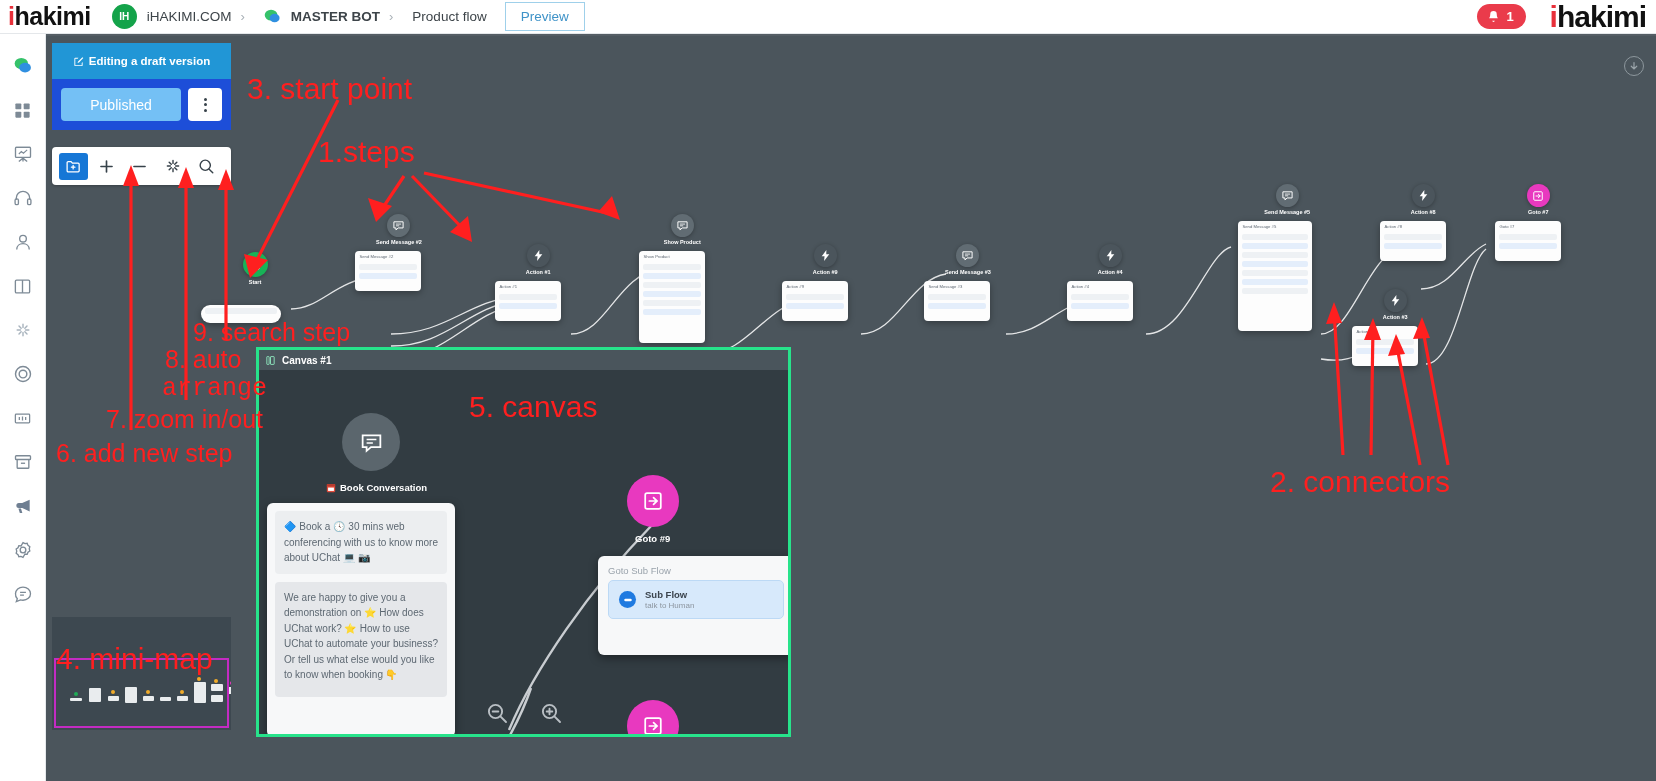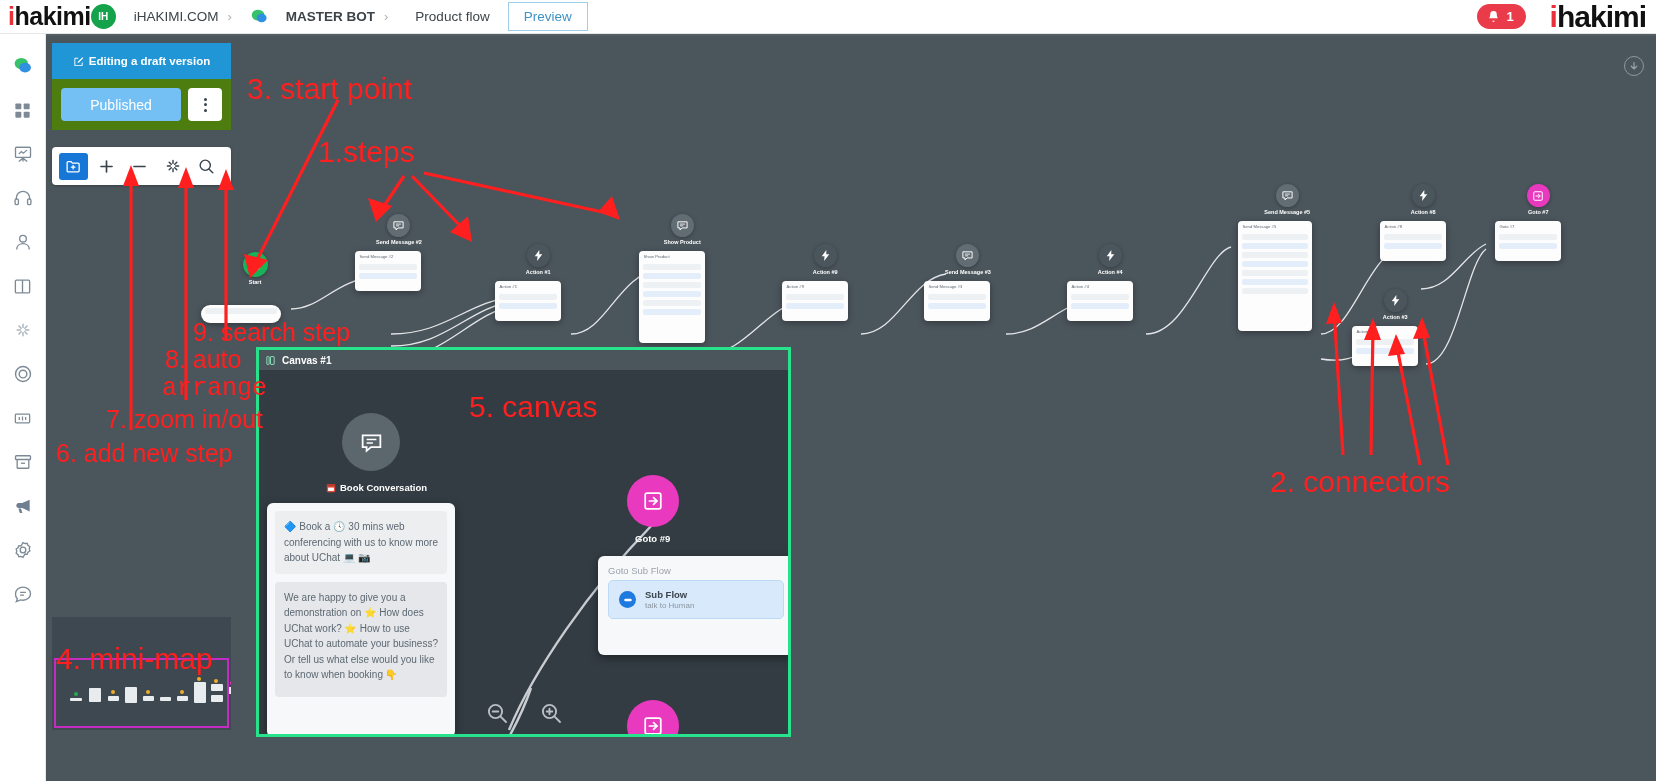--- a/index.html
+++ b/index.html
@@ -15,22 +15,23 @@
     position:absolute; left:0; top:0; width:1656px; height:34px;
     background:#ffffff; display:flex; align-items:center;
     border-bottom:1px solid #e4e7ea; z-index:40;
   }
   .brand-left{ display:flex; align-items:center; padding-left:8px; }
   .logo-word{ font-size:25px; font-weight:bold; letter-spacing:-.5px; color:#111; line-height:1; }
   .logo-word .dot{ color:#e8303a; }
   .avatar-circle{
     width:25px;height:25px;border-radius:50%;background:#14a34a;color:#fff;
     display:flex;align-items:center;justify-content:center;font-size:10px;font-weight:bold;
-  }
-  .crumb{ font-size:13.5px; color:#3d4449; margin-left:18px; white-space:nowrap;}
+    margin-left:21px;
+  }
+  .crumb{ font-size:13.5px; color:#3d4449; margin-left:10px; white-space:nowrap;}
   .crumb.b{ font-weight:bold; }
   .sep{ color:#a9b1b7; font-size:13px; margin:0 9px; }
   .crumb-chat-icon{ margin-left:10px; display:flex; align-items:center;}
   .preview-btn{
     margin-left:18px; border:1px solid #9fd0ea; color:#3f93c8; background:#fff;
     font-size:13.5px; border-radius:0; padding:6px 15px; cursor:pointer;
   }
   .topbar-right{ margin-left:auto; display:flex; align-items:center; padding-right:10px;}
   .bell-pill{
     background:#ea3b4b; color:#fff; border-radius:13px; height:25px;
@@ -57,21 +58,21 @@
 
   .dl-icon{ position:absolute; right:12px; top:22px; width:20px;height:20px;border-radius:50%;
      border:1.5px solid #8d979d; display:flex;align-items:center;justify-content:center; cursor:pointer;}
 
   
   #publish{ position:absolute; left:52px; top:43px; width:179px; z-index:25; }
   .draft-bar{
     background:#2196d6; color:#fff; font-size:11.5px; height:36px;
     display:flex; align-items:center; justify-content:center; gap:5px; font-weight:600;
   }
-  .pub-body{ background:#4d7c0f; padding:9px; display:flex; gap:7px; }
+  .pub-body{ background:#1d4ed8; padding:9px; display:flex; gap:7px; }
   .pub-btn{
     flex:1; background:#74c0f5; color:#fff; border:none; border-radius:4px;
     height:33px; font-size:14px; cursor:pointer; font-family:inherit;
   }
   .kebab{
     width:34px; height:33px; background:#fff; border-radius:4px;
     display:flex;align-items:center;justify-content:center;flex-direction:column;gap:2.5px;cursor:pointer;
   }
   .kebab i{ width:3px;height:3px;border-radius:50%;background:#37424a;display:block;}
 

